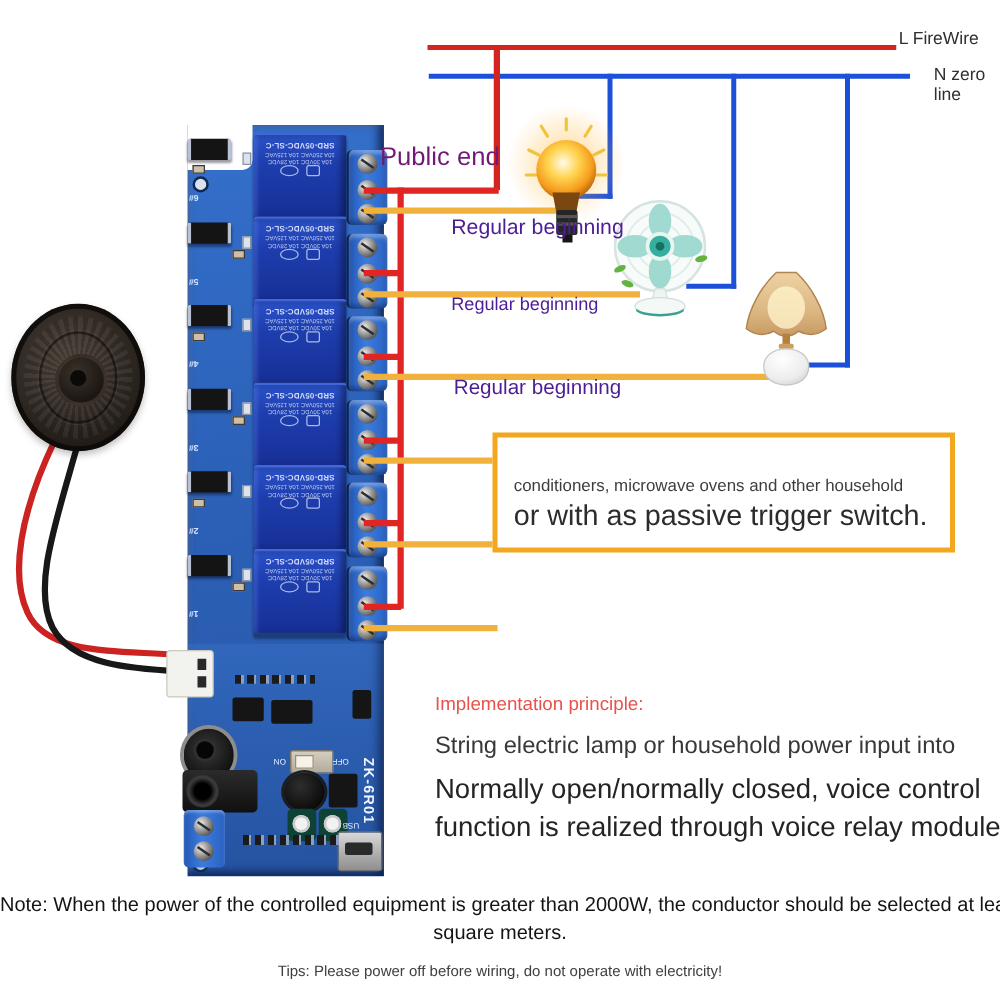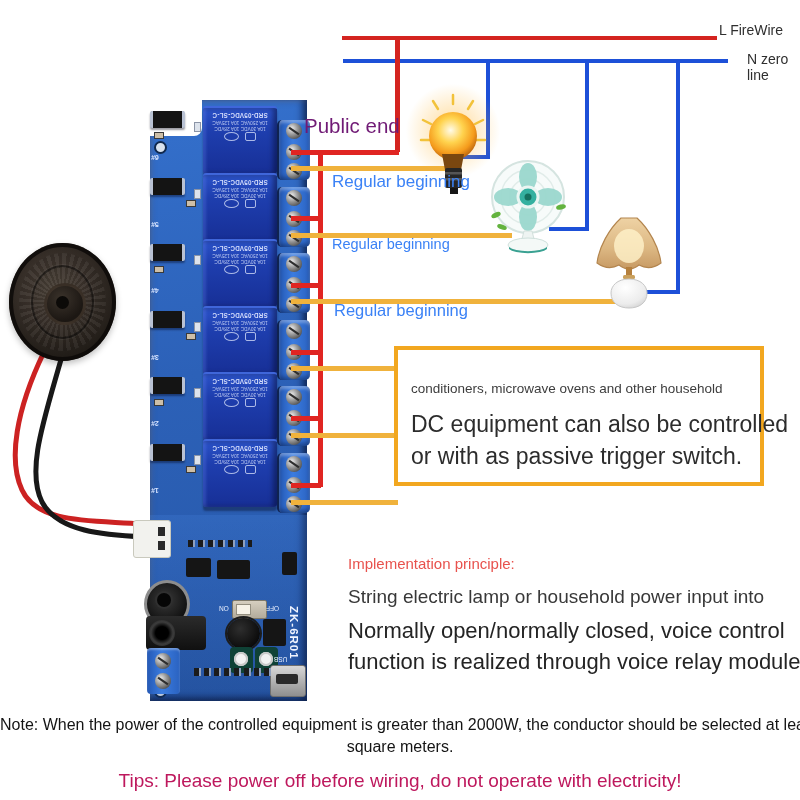--- a/index.html
+++ b/index.html
@@ -48,33 +48,33 @@
     background:repeating-conic-gradient(rgba(255,255,255,.05) 0deg 5deg, rgba(0,0,0,.06) 5deg 10deg);}
   .spk-ring{position:absolute;inset:22px;border-radius:50%;border:2px solid rgba(0,0,0,.45);box-shadow:0 0 0 1px rgba(255,255,255,.05);}
   .spk-dome{position:absolute;left:35px;top:40px;width:36px;height:36px;border-radius:50%;
     background:radial-gradient(circle at 40% 35%,#3b332b,#1c1713 70%);border:3px solid rgba(75,62,50,.6);}
   .spk-hole{position:absolute;left:47px;top:53px;width:13px;height:13px;border-radius:50%;background:#0c0a08;}
 
   
   .title{position:absolute;left:606px;top:2px;font-size:28px;font-weight:600;color:#151515;letter-spacing:1px;}
   .linelabel{position:absolute;font-size:14px;color:#2f2f2f;}
   .public-end{position:absolute;left:304px;top:114px;font-size:20.5px;color:#701a75;}
-  .reg-label{position:absolute;color:#3b82f6;}
+  .reg-label{position:absolute;color:#4c1d95;margin-left:29px;}
   .infobox{position:absolute;left:394px;top:346px;width:343px;border:4px solid #f2a71f;background:#fff;
     padding:15px 6px 10px 13px;box-sizing:content-box;}
   .infobox .small{font-size:13.5px;color:#3d3d3d;}
   .infobox .big{font-size:23px;color:#2c2c2c;line-height:1.4;}
   .principle{position:absolute;left:348px;top:555px;}
   .principle .head{font-size:15px;color:#e8524d;}
   .principle .l1{margin-top:14px;font-size:19px;color:#383838;}
   .principle .l2{margin-top:10px;font-size:22px;color:#242424;}
   .principle .l3{margin-top:5px;font-size:22px;color:#242424;}
   .footer{position:absolute;left:0;top:714px;width:800px;text-align:center;}
   .footer .note{font-size:16px;color:#141414;line-height:1.35;}
-  .footer .tips{margin-top:13px;font-size:19px;color:#be185d;}
+  .footer .tips{margin-top:13px;font-size:12px;color:#404040;}
 
   
   .jst{position:absolute;left:-17px;top:420px;width:36px;height:36px;background:#f2f2ee;border:1px solid #c9c9bd;border-radius:3px;}
   .jst::after{content:"";position:absolute;right:5px;top:6px;width:7px;height:9px;background:#2a2a2a;box-shadow:0 14px 0 #2a2a2a;}
   .pinrow{position:absolute;background:repeating-linear-gradient(90deg,#1b1b1b 0 5px,#8fa0bd 5px 7px,rgba(0,0,0,0) 7px 10px);}
   .mic{position:absolute;left:-6px;top:480px;width:40px;height:42px;border-radius:50%;
     background:radial-gradient(circle at 45% 40%,#3a3a3a,#111 70%);border:3px solid #8d8d8d;}
   .mic::after{content:"";position:absolute;left:10px;top:10px;width:14px;height:14px;border-radius:50%;background:#060606;box-shadow:0 0 0 2px #303030;}
   .slideswitch{position:absolute;left:82px;top:500px;width:33px;height:17px;background:linear-gradient(#d6cfc0,#b2ab9b);border:1px solid #7d7869;border-radius:2px;}
   .slideswitch::after{content:"";position:absolute;left:3px;top:3px;width:13px;height:9px;background:#f6f2e7;border:1px solid #948f80;}
@@ -362,21 +362,20 @@
     <path d="M 36,66 C 48,66 54,73 54,80 C 54,90 46,95 36,95 C 26,95 18,90 18,80 C 18,73 24,66 36,66 Z" fill="url(#gbase)" stroke="#c6c6c6"></path>
   </svg>
 
   <div class="public-end nowrap">Public end</div>
   <div class="reg-label nowrap" style="left:332px;top:172px;font-size:17px;">Regular beginning</div>
   <div class="reg-label nowrap" style="left:332px;top:236px;font-size:14.5px;">Regular beginning</div>
   <div class="reg-label nowrap" style="left:334px;top:301px;font-size:16.5px;">Regular beginning</div>
 
   <div class="infobox">
     <div class="small nowrap" style="margin-top:16px;">conditioners, microwave ovens and other household</div>
-    <div class="big nowrap" style="margin-top:12px;">DC equipment can also be controlled</div>
     <div class="big nowrap">or with as passive trigger switch.</div>
   </div>
 
   <div class="principle">
     <div class="head nowrap">Implementation principle:</div>
     <div class="l1 nowrap">String electric lamp or household power input into</div>
     <div class="l2 nowrap">Normally open/normally closed, voice control</div>
     <div class="l3 nowrap">function is realized through voice relay module.</div>
   </div>
 

